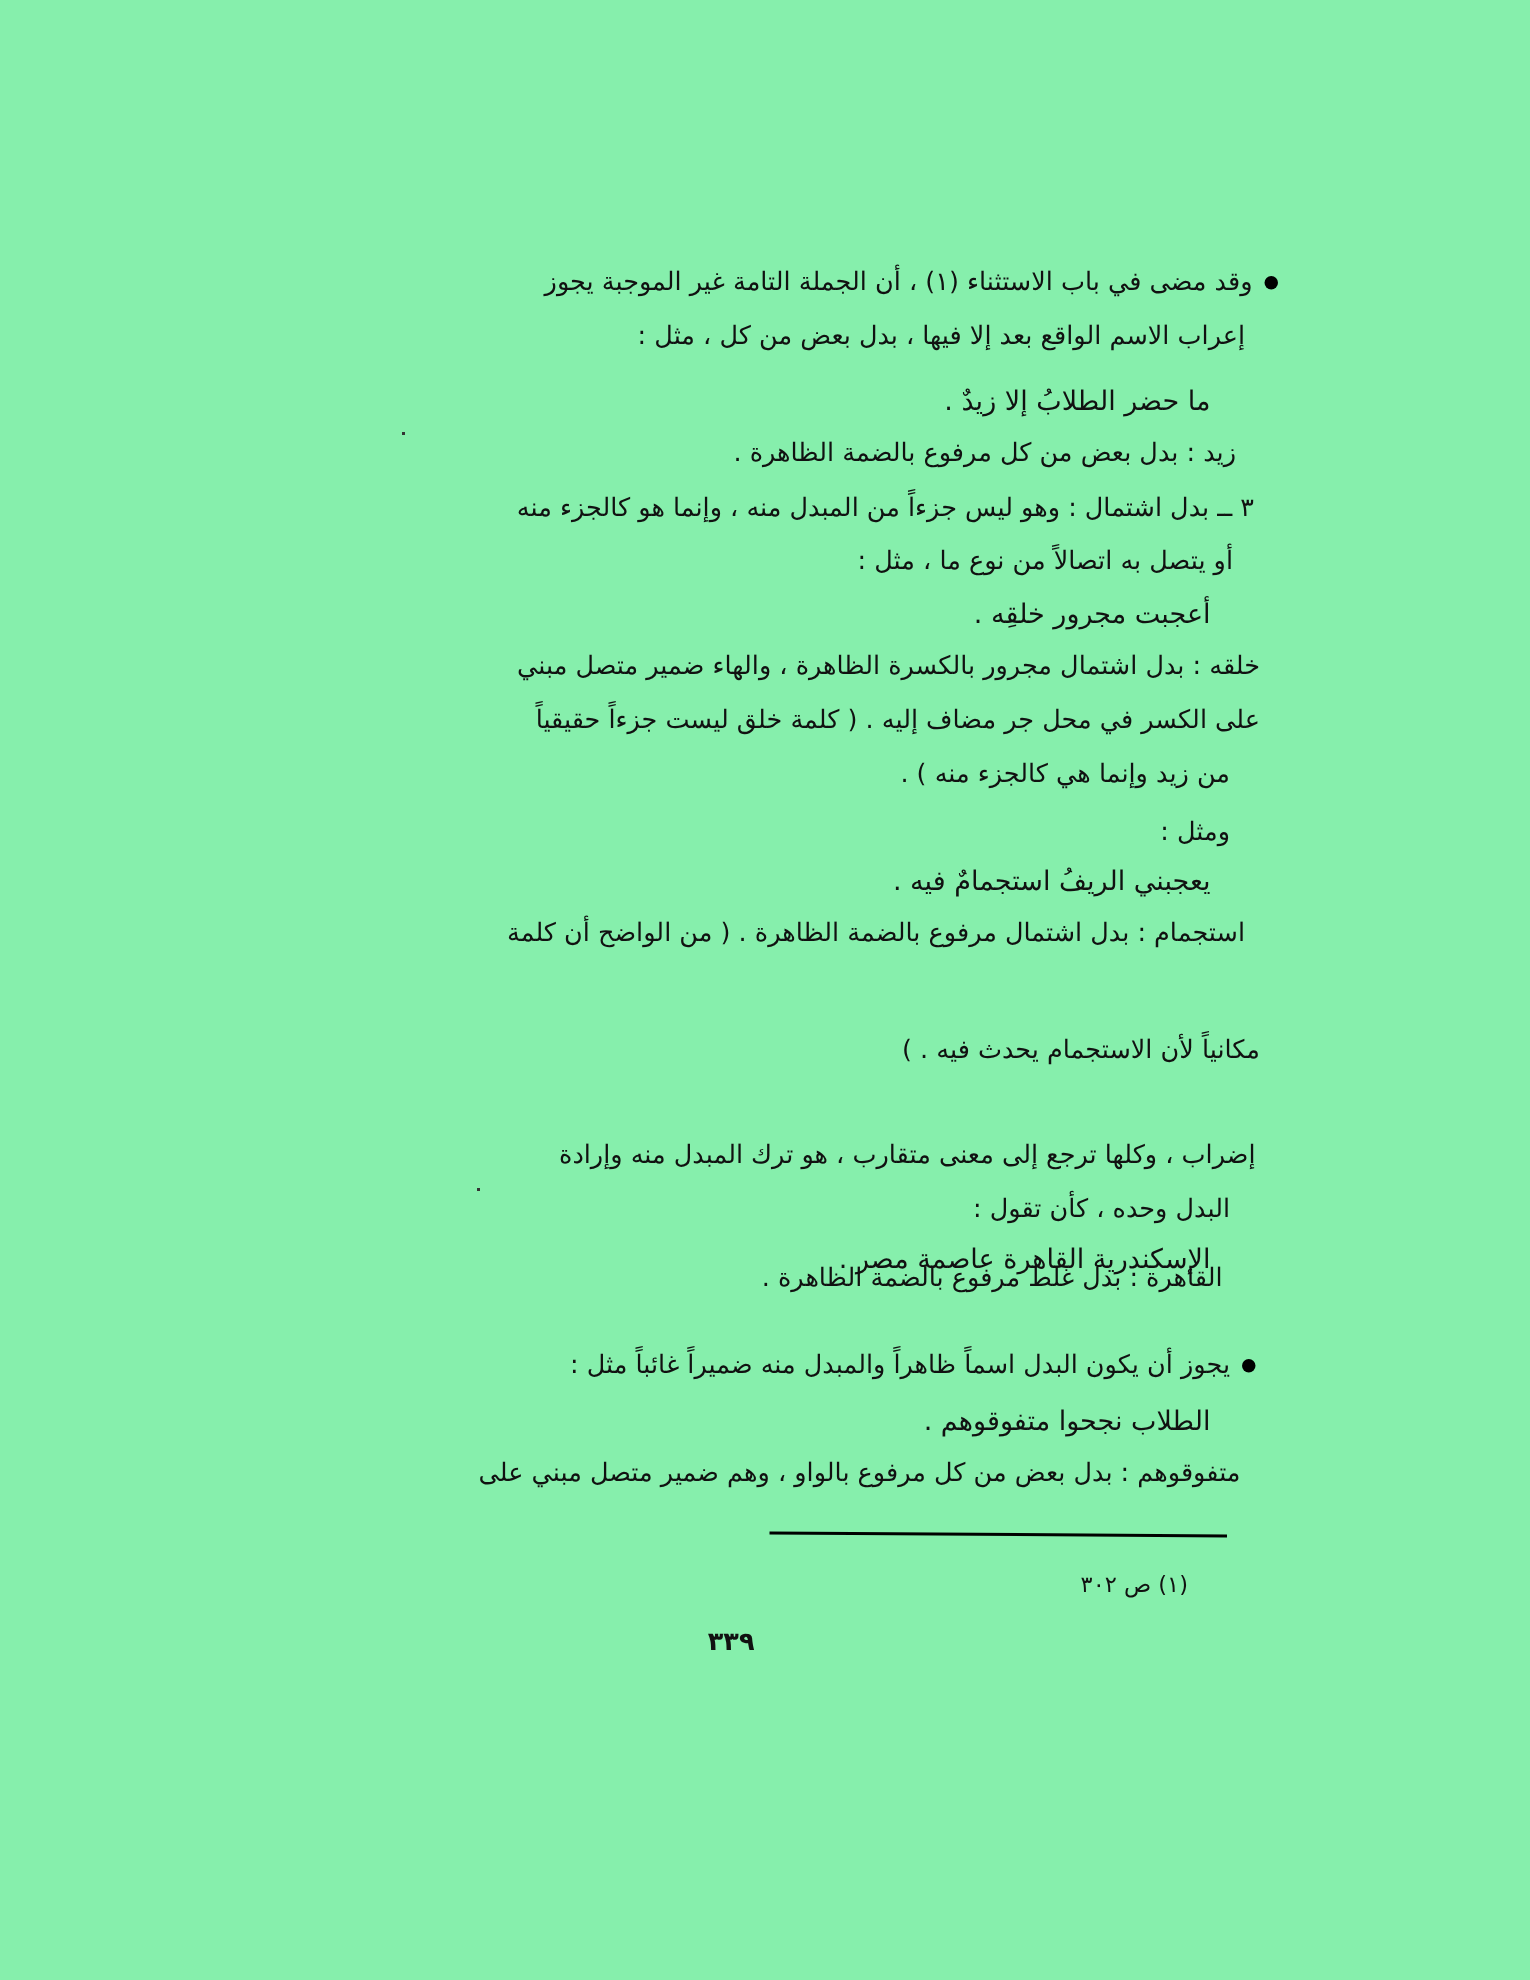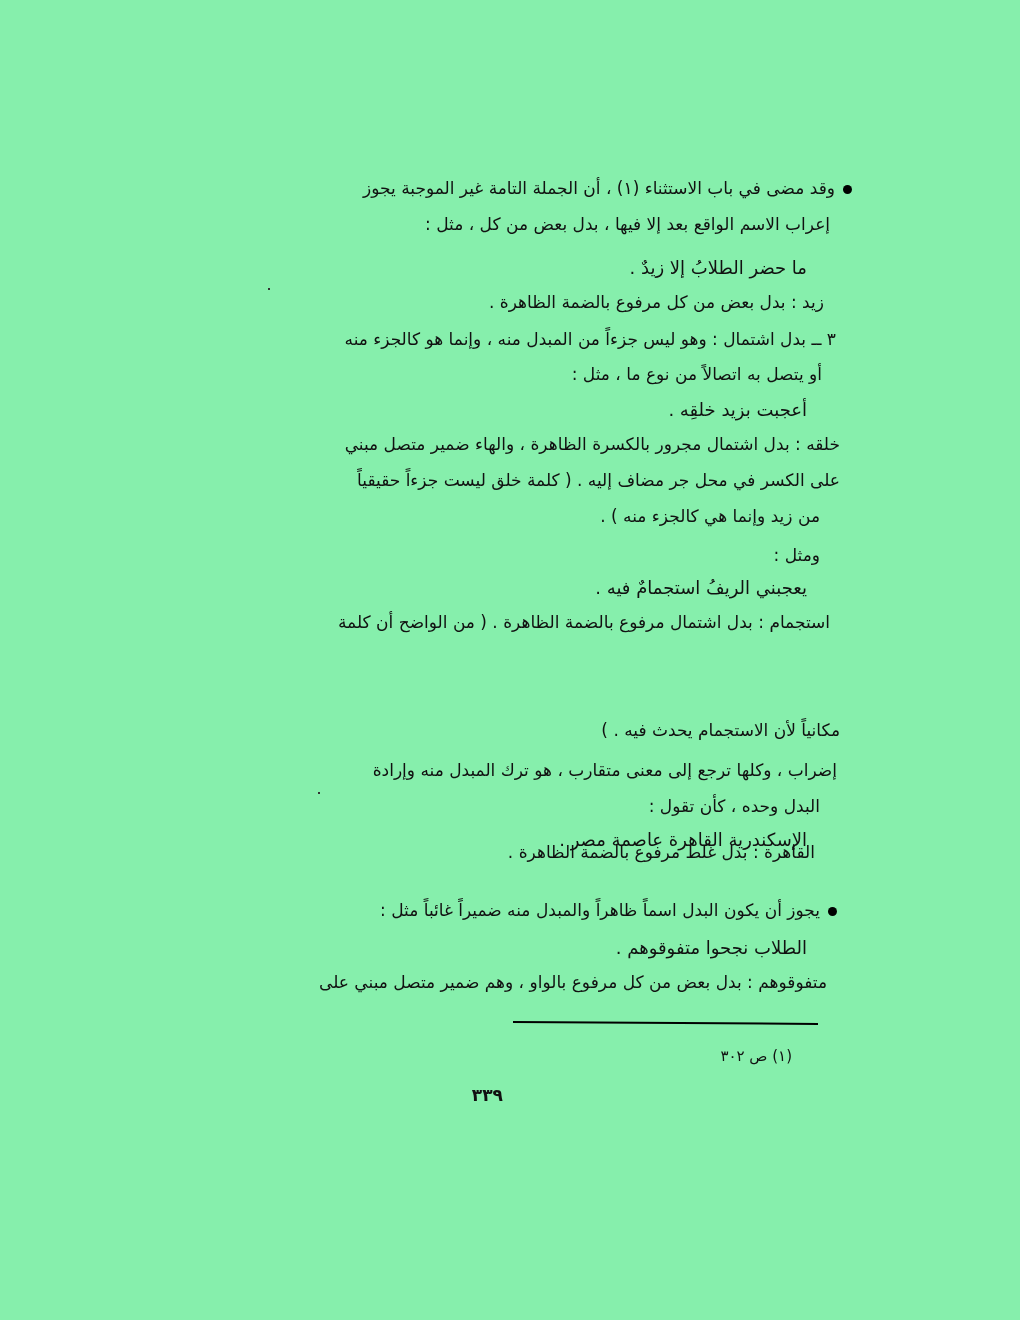--- a/index.html
+++ b/index.html
@@ -43,41 +43,41 @@
   <div class="line" style="right:196px; top:290px;">
     <span>زيد : بدل بعض من كل مرفوع بالضمة الظاهرة .</span>
   </div>
   <div class="line" style="right:184px; top:327px;">
     <span>٣ ــ بدل اشتمال : وهو ليس جزءاً من المبدل منه ، وإنما هو كالجزء منه</span>
   </div>
   <div class="line" style="right:198px; top:362px;">
     <span>أو يتصل به اتصالاً من نوع ما ، مثل :</span>
   </div>
   <div class="line bold" style="right:213px; top:398px;">
-    <span>أعجبت بزيد خلقِه .</span>
+    <span>أعجبت مجرور خلقِه .</span>
   </div>
   <div class="line" style="right:180px; top:432px;">
     <span>خلقه : بدل اشتمال مجرور بالكسرة الظاهرة ، والهاء ضمير متصل مبني</span>
   </div>
   <div class="line" style="right:180px; top:468px;">
     <span>على الكسر في محل جر مضاف إليه . ( كلمة خلق ليست جزءاً حقيقياً</span>
   </div>
   <div class="line" style="right:200px; top:504px;">
     <span>من زيد وإنما هي كالجزء منه ) .</span>
   </div>
   <div class="line" style="right:200px; top:543px;">
     <span>ومثل :</span>
   </div>
   <div class="line bold" style="right:213px; top:576px;">
     <span>يعجبني الريفُ استجمامٌ فيه .</span>
   </div>
   <div class="line" style="right:190px; top:610px;">
     <span>استجمام : بدل اشتمال مرفوع بالضمة الظاهرة . ( من الواضح أن كلمة</span>
   </div>
-  <div class="line" style="right:180px; top:688px;margin-top:30px;">
+  <div class="line" style="right:180px; top:688px;">
     <span>مكانياً لأن الاستجمام يحدث فيه . )</span>
   </div>
   <div class="line" style="right:183px; top:758px;text-align:center;">
     <span>إضراب ، وكلها ترجع إلى معنى متقارب ، هو ترك المبدل منه وإرادة</span>
   </div>
   <div class="line" style="right:200px; top:794px;">
     <span>البدل وحده ، كأن تقول :</span>
   </div>
   <div class="line bold" style="right:213px; top:828px;">
     <span>الإسكندرية القاهرة عاصمة مصر .</span>

